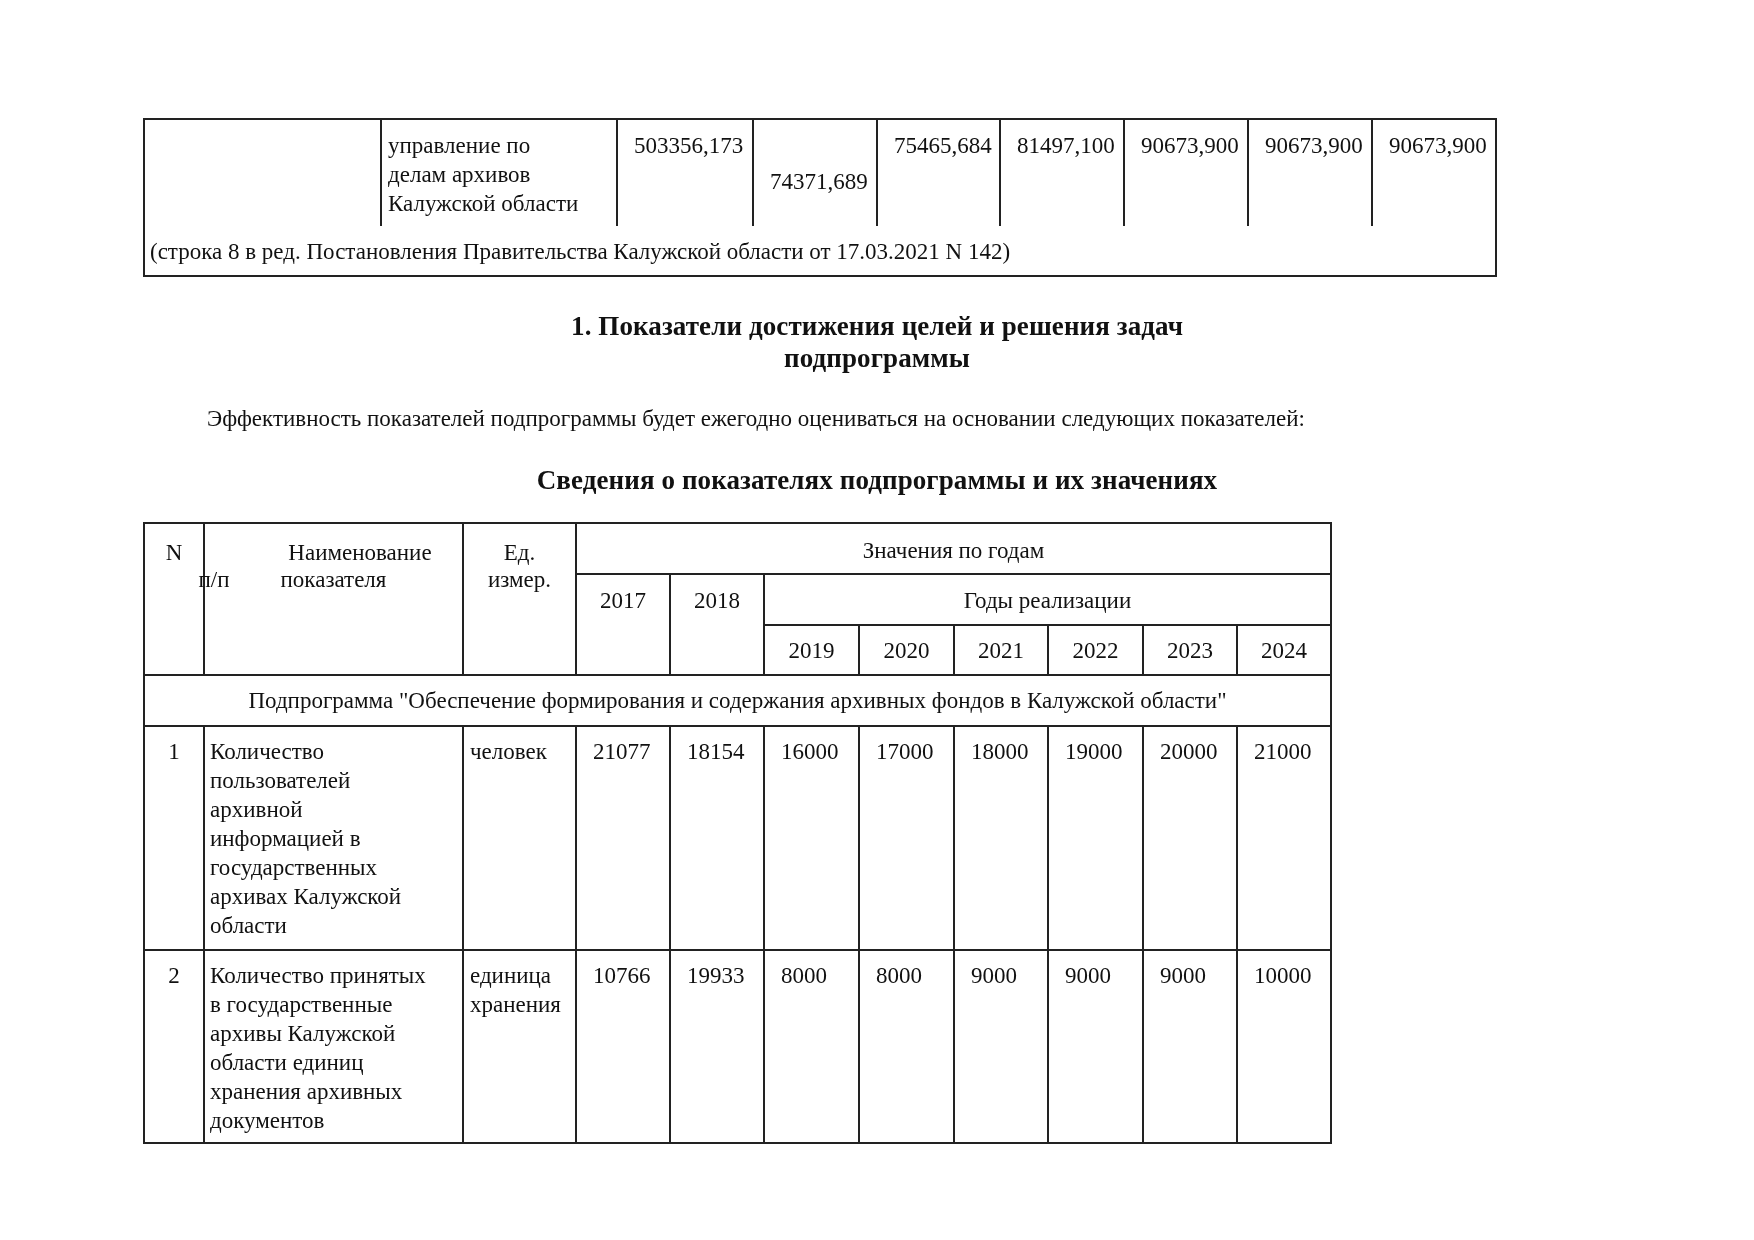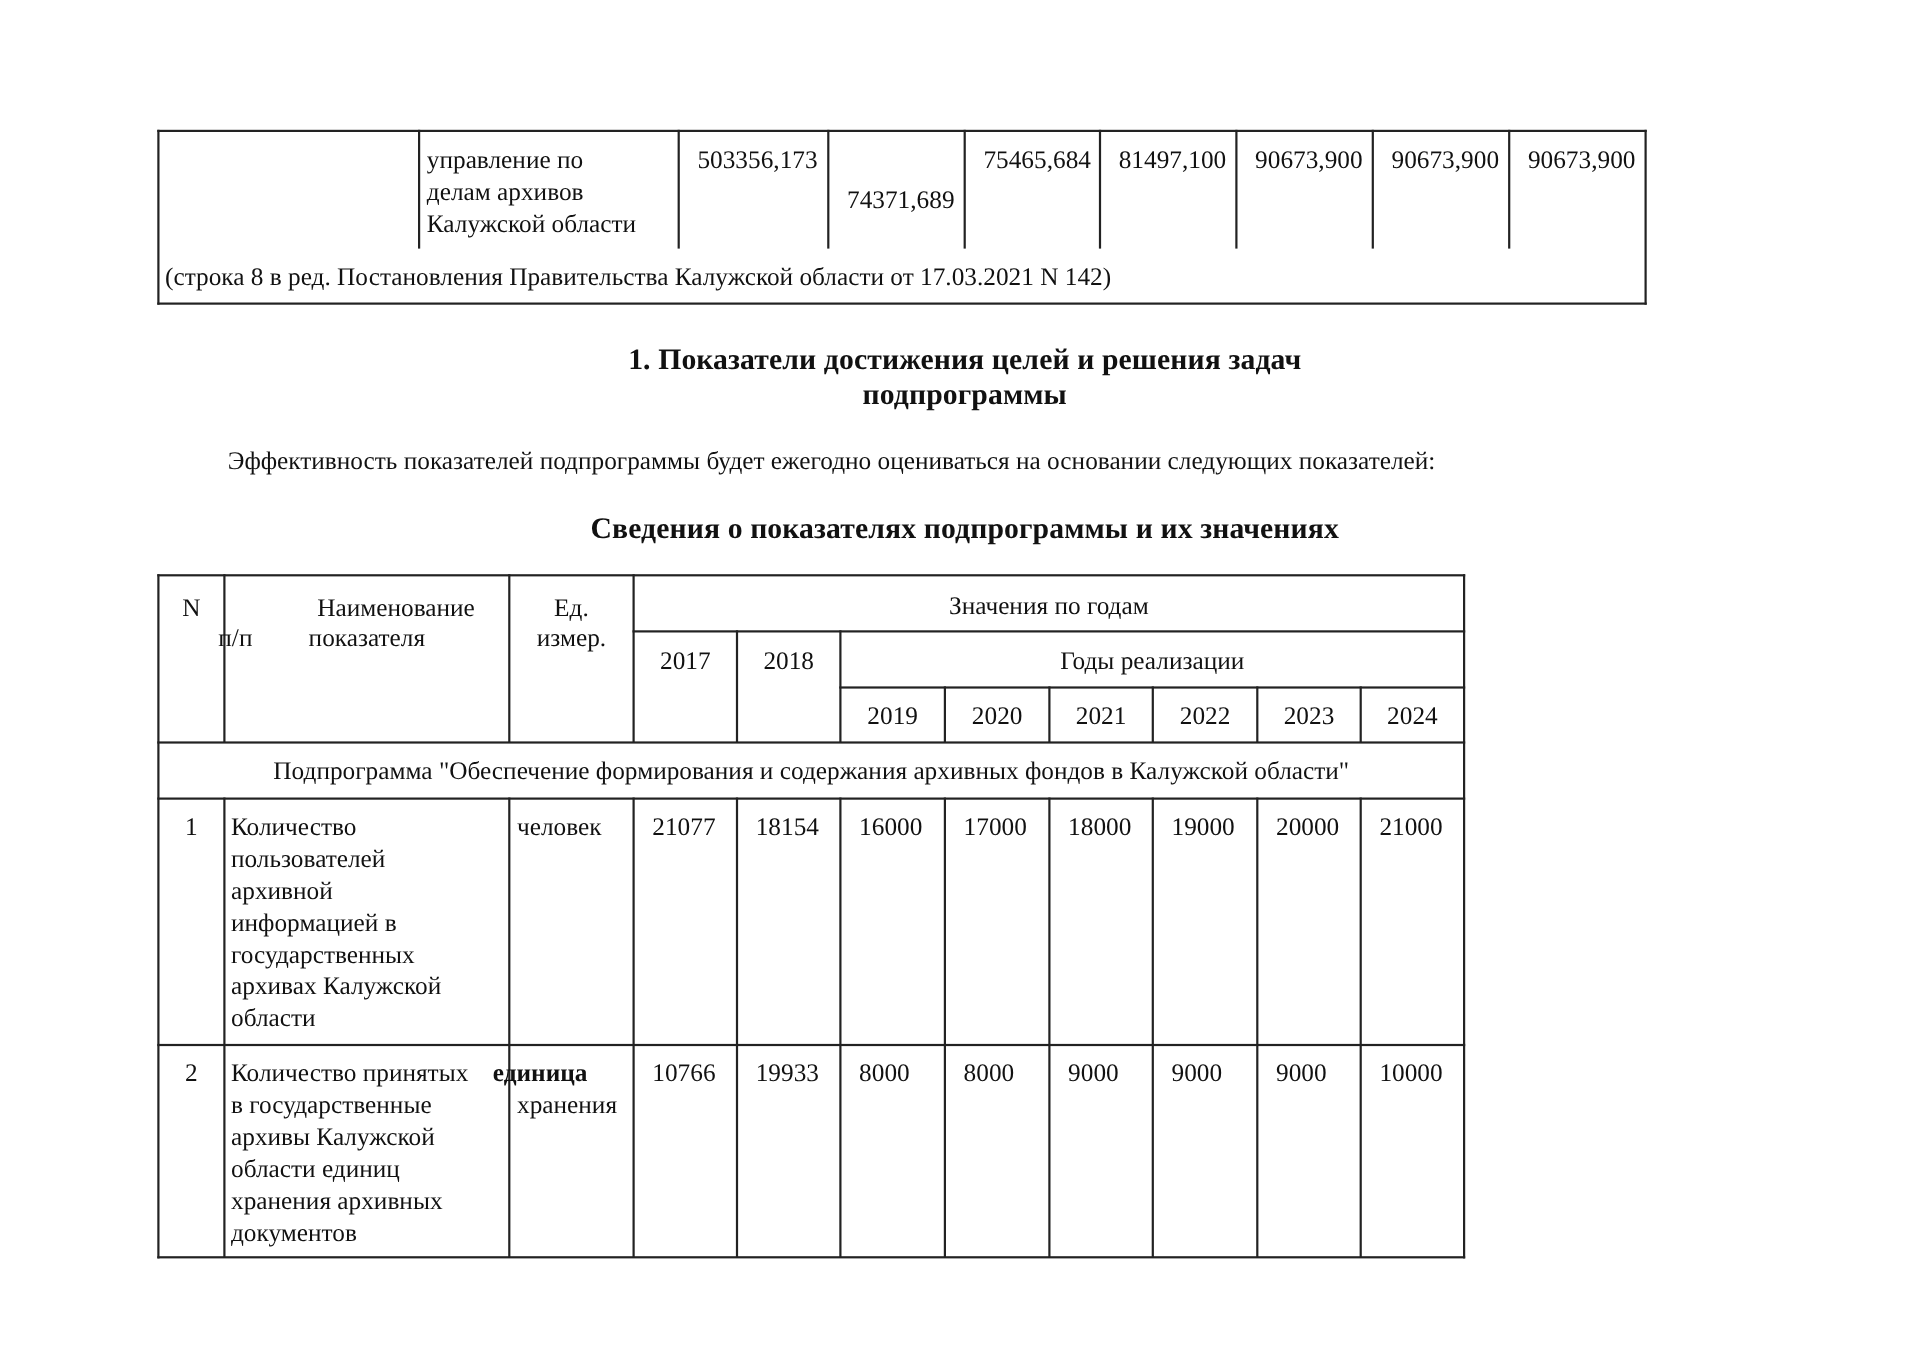--- a/index.html
+++ b/index.html
@@ -130,21 +130,21 @@
   </div>
 
   <div>
     <div class="txt ctr" style="left:145px;top:961px;width:58px;">2</div>
     <div class="txt" style="left:210px;top:961px;">Количество принятых</div>
     <div class="txt" style="left:210px;top:990px;">в государственные</div>
     <div class="txt" style="left:210px;top:1019px;">архивы Калужской</div>
     <div class="txt" style="left:210px;top:1048px;">области единиц</div>
     <div class="txt" style="left:210px;top:1077px;">хранения архивных</div>
     <div class="txt" style="left:210px;top:1106px;">документов</div>
-    <div class="txt" style="left:448px;top:961px;font-weight:bold;">единица</div>
+    <div class="txt" style="left:470px;top:961px;">единица</div>
     <div class="txt" style="left:470px;top:990px;">хранения</div>
     <div class="txt num" style="left:577px;top:961px;width:88px;">10766</div>
     <div class="txt num" style="left:671px;top:961px;width:88px;">19933</div>
     <div class="txt num" style="left:765px;top:961px;width:89px;">8000</div>
     <div class="txt num" style="left:860px;top:961px;width:89px;">8000</div>
     <div class="txt num" style="left:955px;top:961px;width:88px;">9000</div>
     <div class="txt num" style="left:1049px;top:961px;width:89px;">9000</div>
     <div class="txt num" style="left:1144px;top:961px;width:88px;">9000</div>
     <div class="txt num" style="left:1238px;top:961px;width:88px;">10000</div>
   </div>

